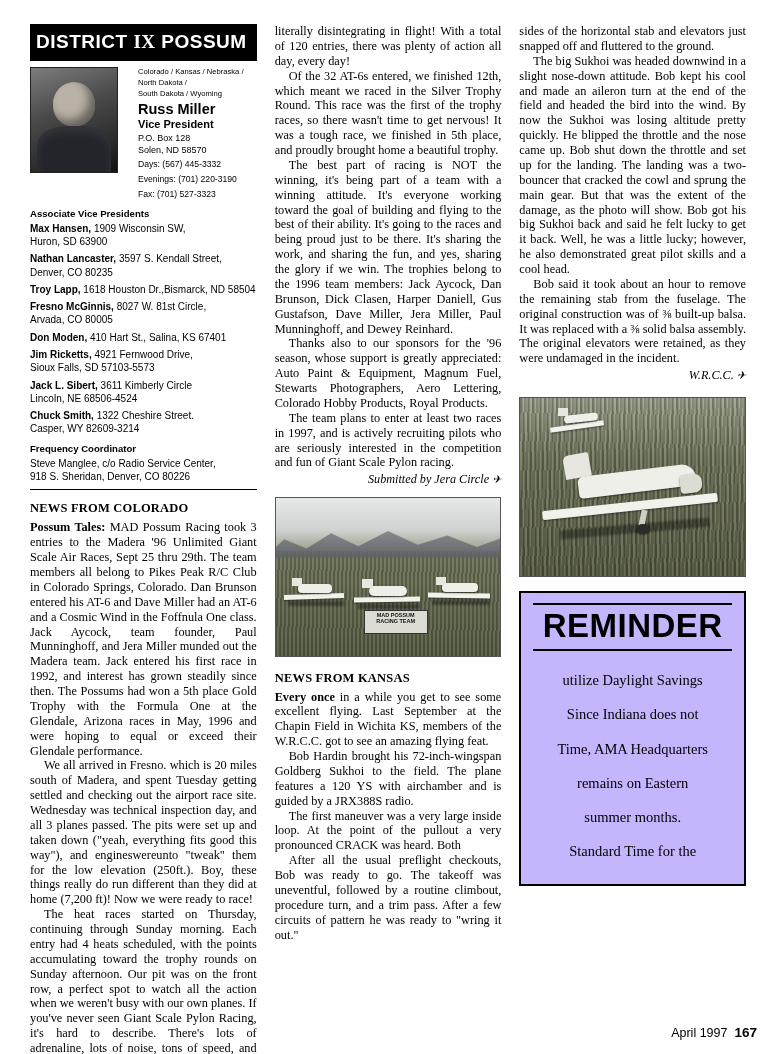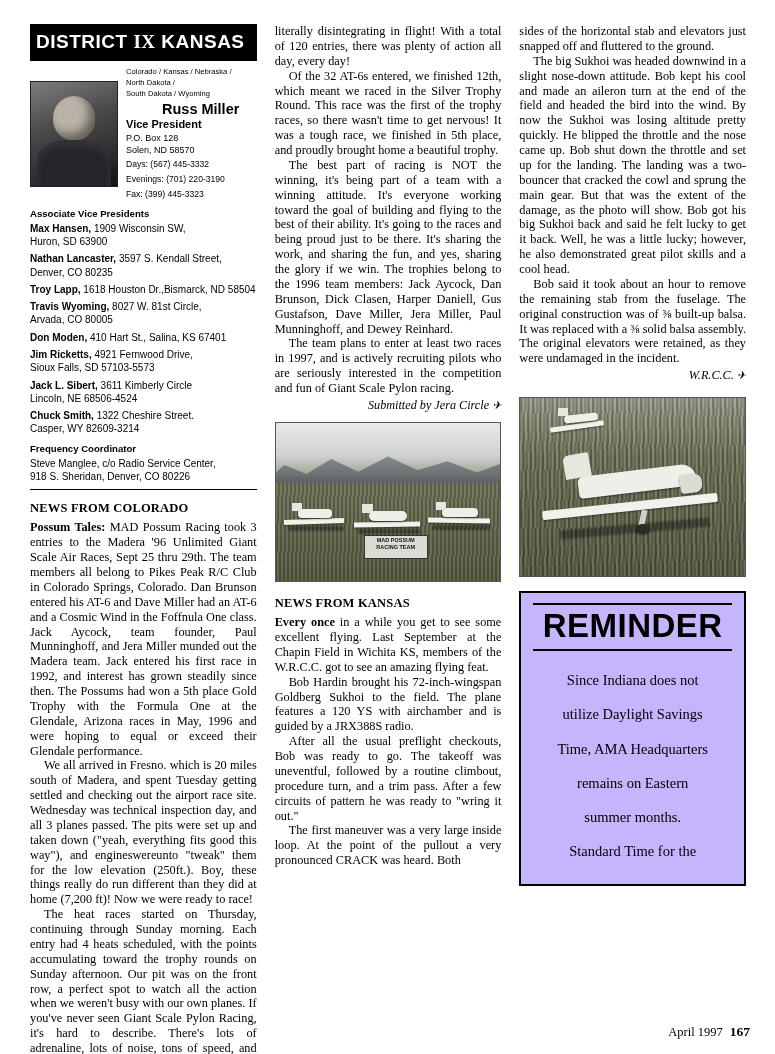--- a/index.html
+++ b/index.html
@@ -67,22 +67,21 @@
     font-weight: bold;
     font-size: 19px;
     letter-spacing: .5px;
   }
   .banner-text .rom {
     font-family: "Liberation Serif", serif;
     font-style: normal;
   }
   .vp-block {
     display: flex;
-    gap: 8px;
-    align-items: center;
+    gap: 20px;
   }
   .vp-photo {
     width: 86px;
     height: 104px;
     background:
       linear-gradient(160deg, #7d7d7d 0%, #4a4a4a 40%, #2c2c2c 75%, #111 100%);
     position: relative;
     flex: none;
     border: 1px solid #222;
     overflow: hidden;
@@ -112,21 +111,20 @@
   }
   .vp-states {
     font-size: 7.6px;
     line-height: 1.42;
     margin-bottom: 2px;
   }
   .vp-name {
     font-size: 14.5px;
     font-weight: bold;
     line-height: 1.12;
-    margin-left: 36px;
   }
   .vp-title {
     font-size: 11px;
     font-weight: bold;
     line-height: 1.2;
     margin-bottom: 1px;
   }
   .vp-addr { font-size: 9px; line-height: 1.35; }
   .vp-phone { font-size: 8.6px; line-height: 1.38; margin-top: 3px; }
   .avp-head {
@@ -217,71 +215,71 @@
     padding: 2px 0 4px 0;
     margin-bottom: 12px;
   }
   .rem-body {
     text-align: center;
     font-size: 14.5px;
     line-height: 2.35;
   }
   .footer {
     position: absolute;
-    right: 25px;
+    right: 18px;
     bottom: 14px;
-    font-family: Liberation Serif, serif;
+    font-family: Liberation Sans, sans-serif;
     font-size: 12.5px;
   }
   .footer .pg { font-weight: bold; font-size: 13.5px; margin-left: 7px; }
   .arrow { font-size: 11px; }
 </style>
 </head>
 <body>
 
 <div class="page">
   <div class="cols">
 
     <div class="col">
 
       <div class="banner">
-        <div class="banner-text"><span>DISTRICT </span><span class="rom">IX</span><span> KANSAS</span></div>
+        <div class="banner-text"><span>DISTRICT </span><span class="rom">IX</span><span> POSSUM</span></div>
       </div>
 
       <div class="vp-block">
         <div class="vp-photo"></div>
         <div class="vp-info">
           <div class="vp-states" style="white-space:pre-line;">Colorado / Kansas / Nebraska /
 North Dakota /
 South Dakota / Wyoming</div>
           <div class="vp-name">Russ Miller</div>
           <div class="vp-title">Vice President</div>
           <div class="vp-addr">P.O. Box 128</div>
           <div class="vp-addr">Solen, ND 58570</div>
           <div class="vp-phone">Days: (567) 445-3332</div>
           <div class="vp-phone">Evenings: (701) 220-3190</div>
-          <div class="vp-phone">Fax: (399) 445-3323</div>
+          <div class="vp-phone">Fax: (701) 527-3323</div>
         </div>
       </div>
 
       <div class="avp-head">Associate Vice Presidents</div>
 
       <div class="avp">
         <b>Max Hansen,</b><span> 1909 Wisconsin SW,</span><br>
         <span>Huron, SD 63900</span>
       </div>
       <div class="avp">
         <b>Nathan Lancaster,</b><span> 3597 S. Kendall Street,</span><br>
         <span>Denver, CO 80235</span>
       </div>
       <div class="avp">
         <b>Troy Lapp,</b><span> 1618 Houston Dr.,Bismarck, ND 58504</span>
       </div>
       <div class="avp">
-        <b>Travis Wyoming,</b><span> 8027 W. 81st Circle,</span><br>
+        <b>Fresno McGinnis,</b><span> 8027 W. 81st Circle,</span><br>
         <span>Arvada, CO 80005</span>
       </div>
       <div class="avp">
         <b>Don Moden,</b><span> 410 Hart St., Salina, KS 67401</span>
       </div>
       <div class="avp">
         <b>Jim Ricketts,</b><span> 4921 Fernwood Drive,</span><br>
         <span>Sioux Falls, SD 57103-5573</span>
       </div>
       <div class="avp">
@@ -304,20 +302,21 @@
       <div class="sec-head">NEWS FROM COLORADO</div>
       <p class="noind"><b style="font-weight:bold;">Possum Tales:</b> MAD Possum Racing took 3 entries to the Madera '96 Unlimited Giant Scale Air Races, Sept 25 thru 29th. The team members all belong to Pikes Peak R/C Club in Colorado Springs, Colorado. Dan Brunson entered his AT-6 and Dave Miller had an AT-6 and a Cosmic Wind in the Foffnula One class. Jack Aycock, team founder, Paul Munninghoff, and Jera Miller munded out the Madera team. Jack entered his first race in 1992, and interest has grown steadily since then. The Possums had won a 5th place Gold Trophy with the Formula One at the Glendale, Arizona races in May, 1996 and were hoping to equal or exceed their Glendale performance.</p>
       <p>We all arrived in Fresno. which is 20 miles south of Madera, and spent Tuesday getting settled and checking out the airport race site. Wednesday was technical inspection day, and all 3 planes passed. The pits were set up and taken down ("yeah, everything fits good this way"), and engineswereunto "tweak" them for the low elevation (250ft.). Boy, these things really do run different than they did at home (7,200 ft)! Now we were ready to race!</p>
       <p>The heat races started on Thursday, continuing through Sunday morning. Each entry had 4 heats scheduled, with the points accumulating toward the trophy rounds on Sunday afternoon. Our pit was on the front row, a perfect spot to watch all the action when we weren't busy with our own planes. If you've never seen Giant Scale Pylon Racing, it's hard to describe. There's lots of adrenaline, lots of noise, tons of speed, and some spectacular crashes from mid-airs and dumbthumbs to</p>
     </div>
 
     <div class="col">
       <p class="noind">literally disintegrating in flight! With a total of 120 entries, there was plenty of action all day, every day!</p>
       <p>Of the 32 AT-6s entered, we finished 12th, which meant we raced in the Silver Trophy Round. This race was the first of the trophy races, so there wasn't time to get nervous! It was a tough race, we finished in 5th place, and proudly brought home a beautiful trophy.</p>
       <p>The best part of racing is NOT the winning, it's being part of a team with a winning attitude. It's everyone working toward the goal of building and flying to the best of their ability. It's going to the races and being proud just to be there. It's sharing the work, and sharing the fun, and yes, sharing the glory if we win. The trophies belong to the 1996 team members: Jack Aycock, Dan Brunson, Dick Clasen, Harper Daniell, Gus Gustafson, Dave Miller, Jera Miller, Paul Munninghoff, and Dewey Reinhard.</p>
+      <p>Thanks also to our sponsors for the '96 season, whose support is greatly appreciated: Auto Paint &amp; Equipment, Magnum Fuel, Stewarts Photographers, Aero Lettering, Colorado Hobby Products, Royal Products.</p>
       <p>The team plans to enter at least two races in 1997, and is actively recruiting pilots who are seriously interested in the competition and fun of Giant Scale Pylon racing.</p>
       <div class="sig"><span>Submitted by Jera Circle</span> <span class="arrow">✈</span></div>
 
       <div class="photo grass" style="margin-top:9px; height:158px;">
         <div class="ph-sky"></div>
         <div class="ph-mtn"></div>
 
         <div class="ph-wing" style="left:8px; top:96px; width:60px; height:5px; transform:rotate(-2deg);"></div>
         <div class="ph-plane" style="left:22px; top:86px; width:34px; height:9px; border-radius:4px;"></div>
         <div class="ph-tail" style="left:16px; top:80px; width:10px; height:8px;"></div>
@@ -335,22 +334,22 @@
 
         <div class="ph-banner" style="left:88px; top:112px; width:62px; height:20px;">
           <div>MAD POSSUM</div>
           <div>RACING TEAM</div>
         </div>
       </div>
 
       <div class="sec-head" style="margin-top:14px;">NEWS FROM KANSAS</div>
       <p class="noind"><b style="font-weight:bold;">Every once</b> in a while you get to see some excellent flying.  Last September at the Chapin Field in Wichita KS, members of the W.R.C.C. got to see an amazing flying feat.</p>
       <p>Bob Hardin brought his 72-inch-wingspan Goldberg Sukhoi to the field. The plane features a 120 YS with airchamber and is guided by a JRX388S radio.</p>
+      <p>The first maneuver was a very large inside loop.  At the point of the pullout a very pronounced CRACK was heard.  Both</p>
       <p>After all the usual preflight checkouts, Bob was ready to go.  The takeoff was uneventful, followed by a routine climbout, procedure turn, and a trim pass. After a few circuits of pattern he was ready to "wring it out."</p>
-      <p>The first maneuver was a very large inside loop.  At the point of the pullout a very pronounced CRACK was heard.  Both</p>
     </div>
 
     <div class="col">
       <p class="noind">sides of the horizontal stab and elevators just snapped off and fluttered to the ground.</p>
       <p>The big Sukhoi was headed downwind in a slight nose-down attitude.  Bob kept his cool and made an aileron turn at the end of the field and headed the bird into the wind.  By now the Sukhoi was losing altitude pretty quickly.  He blipped the throttle and the nose came up.  Bob shut down the throttle and set up for the landing.  The landing was a two-bouncer that cracked the cowl and sprung the main gear.  But that was the extent of the damage, as the photo will show.  Bob got his big Sukhoi back and said he felt lucky to get it back.  Well, he was a little lucky; however, he also demonstrated great pilot skills and a cool head.</p>
       <p>Bob said it took about an hour to remove the remaining stab from the fuselage.  The original construction was of ⅜ built-up balsa.  It was replaced with a ⅜ solid balsa assembly.  The original elevators were retained, as they were undamaged in the incident.</p>
       <div class="sig"><span>W.R.C.C.</span> <span class="arrow">✈</span></div>
 
       <div class="photo grass" style="margin-top:14px; height:178px;">
         <div style="position:absolute;left:0;top:0;right:0;bottom:0;background:repeating-linear-gradient(87deg, rgba(255,255,255,.05) 0 3px, rgba(0,0,0,.10) 3px 6px);"></div>
@@ -364,22 +363,22 @@
         <div class="ph-tail" style="left:44px; top:56px; width:26px; height:24px; transform:rotate(-10deg); border-radius:6px 2px 0 0;"></div>
         <div class="ph-plane" style="left:160px; top:76px; width:22px; height:19px; border-radius:4px 8px 8px 4px; background:#dcdcd2; transform:rotate(-7deg);"></div>
         <div class="ph-shadow" style="left:40px; top:126px; width:150px; height:9px; transform:rotate(-5deg);"></div>
         <div class="ph-plane" style="left:120px; top:112px; width:6px; height:16px; background:#cfcfc6; transform:rotate(12deg);"></div>
         <div class="ph-plane" style="left:116px; top:126px; width:14px; height:10px; border-radius:50%; background:#2b2b28;"></div>
       </div>
 
       <div class="reminder">
         <div class="rem-title">REMINDER</div>
         <div class="rem-body">
+          <div>utilize Daylight Savings</div>
           <div>Since Indiana does not</div>
-          <div>utilize Daylight Savings</div>
           <div>Time, AMA Headquarters</div>
           <div>remains on Eastern</div>
           <div>summer months.</div>
           <div>Standard Time for the</div>
         </div>
       </div>
     </div>
 
   </div>
 

